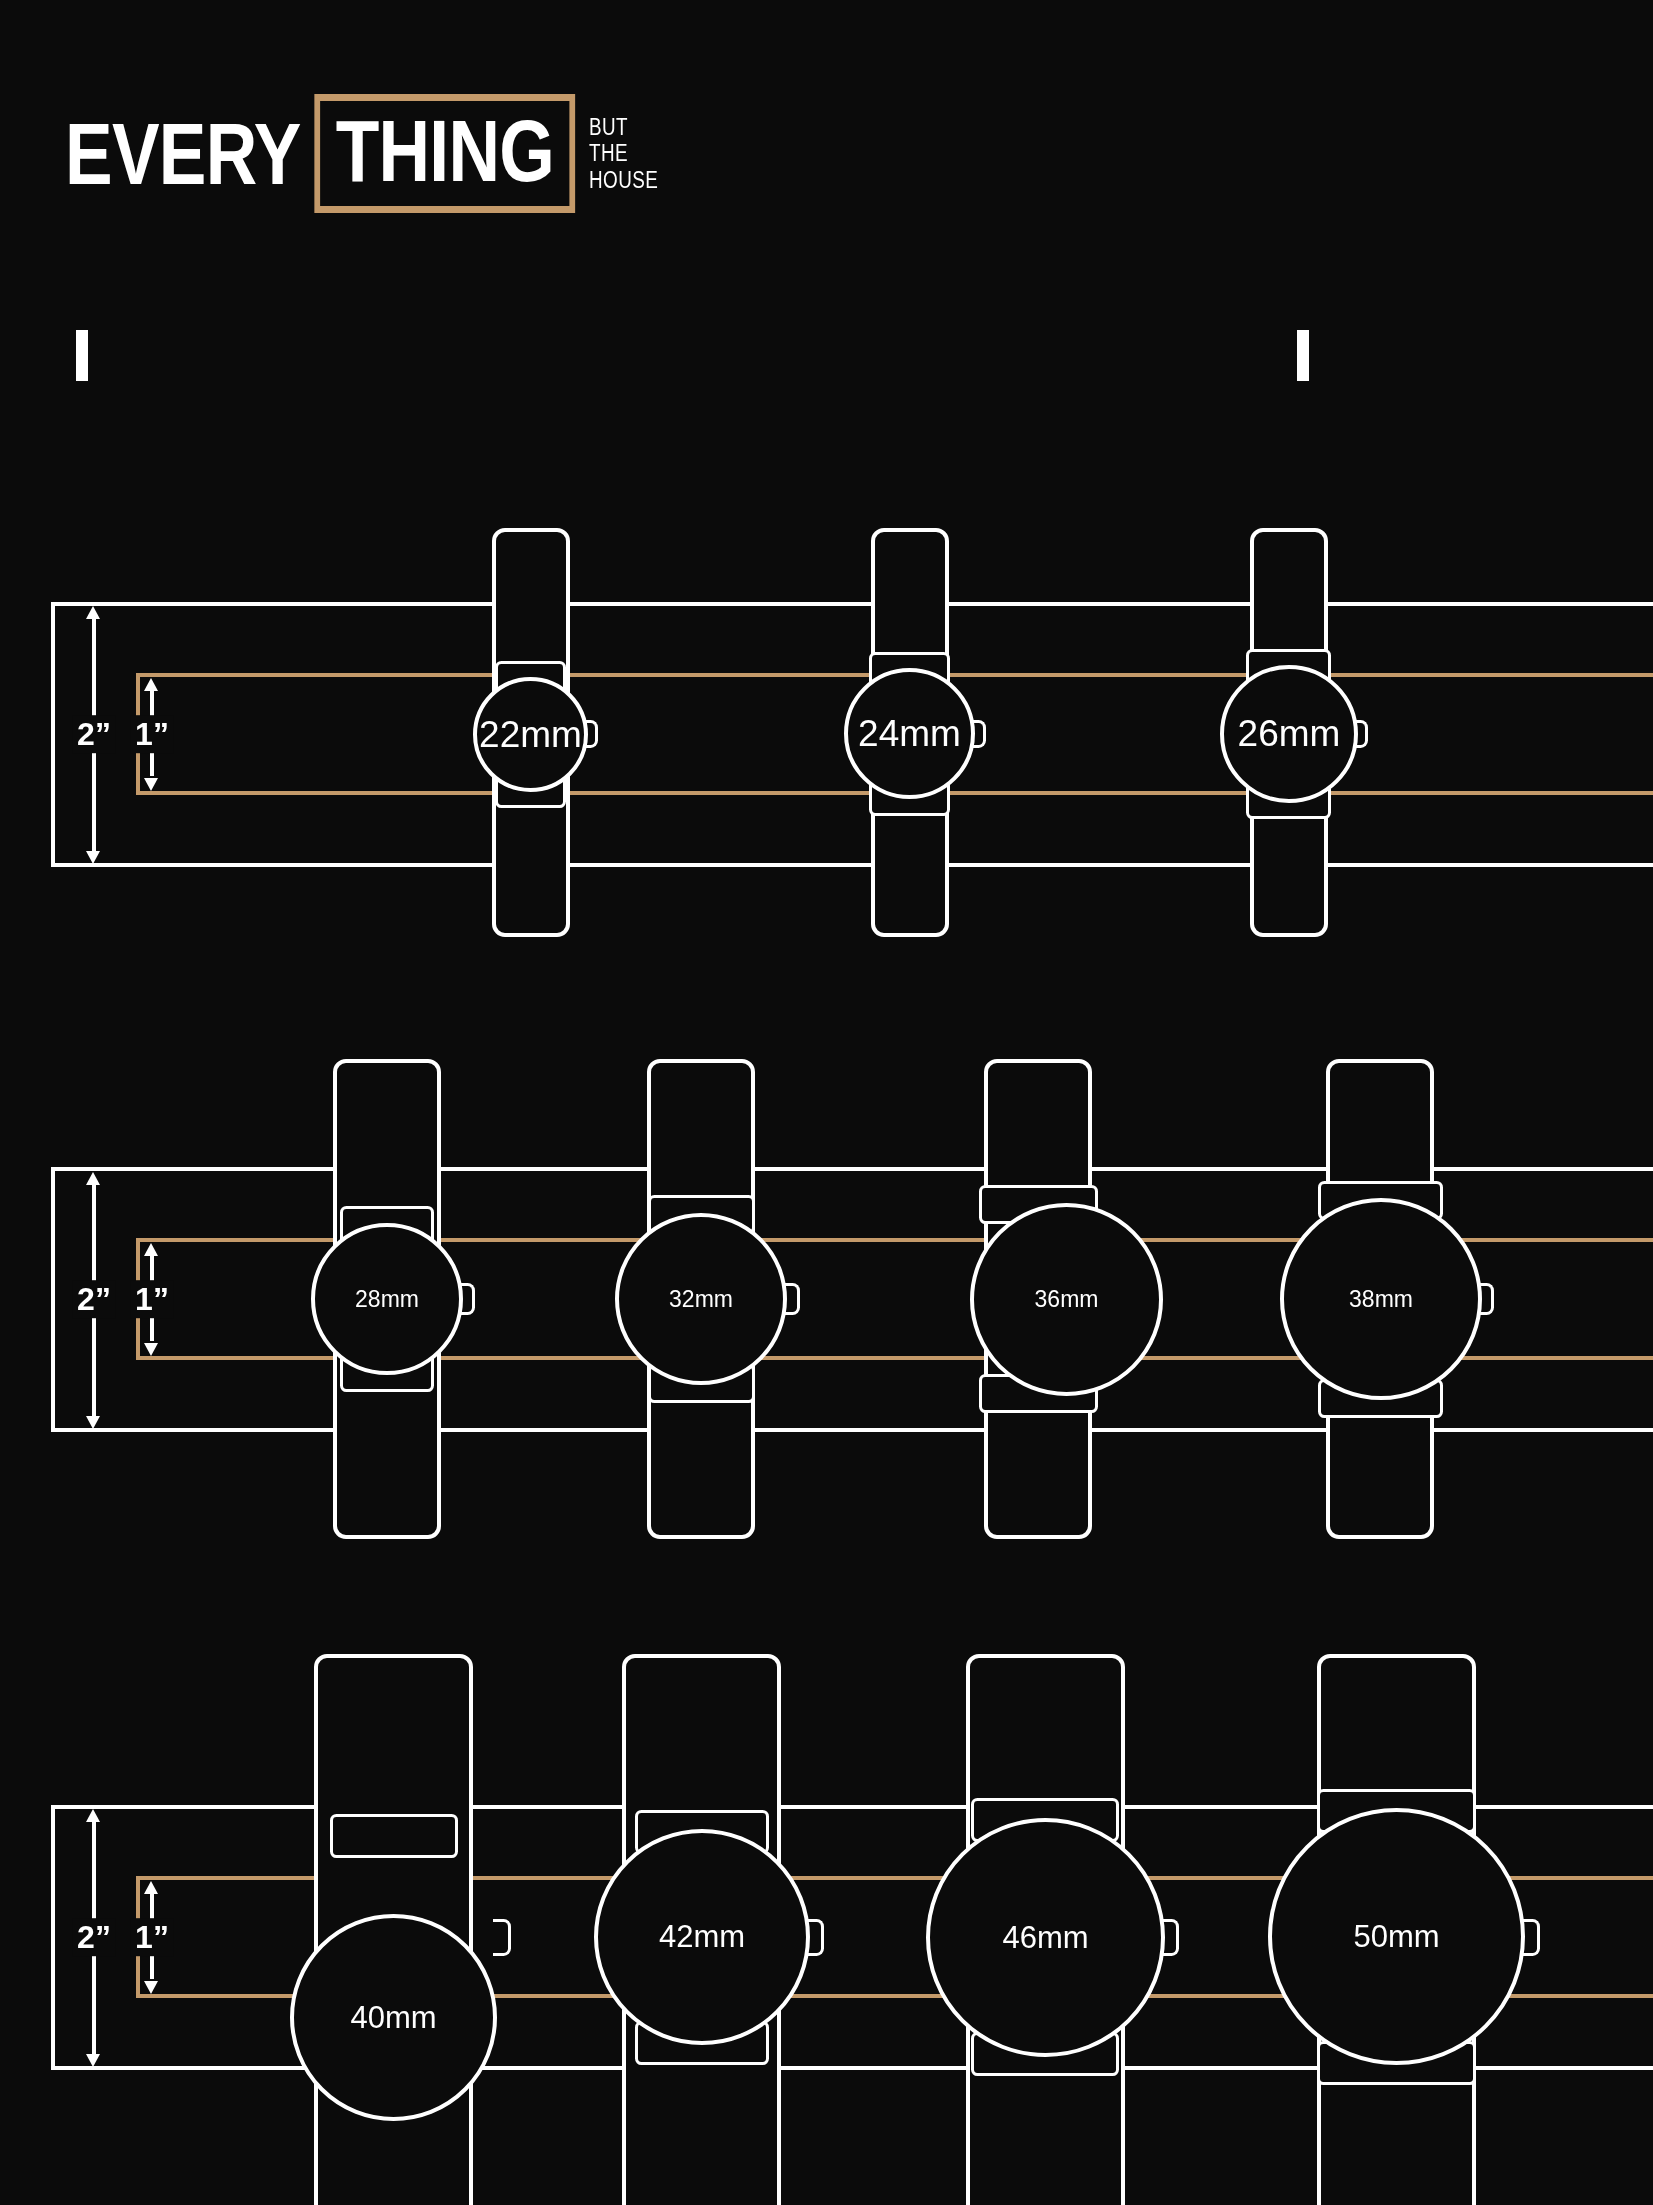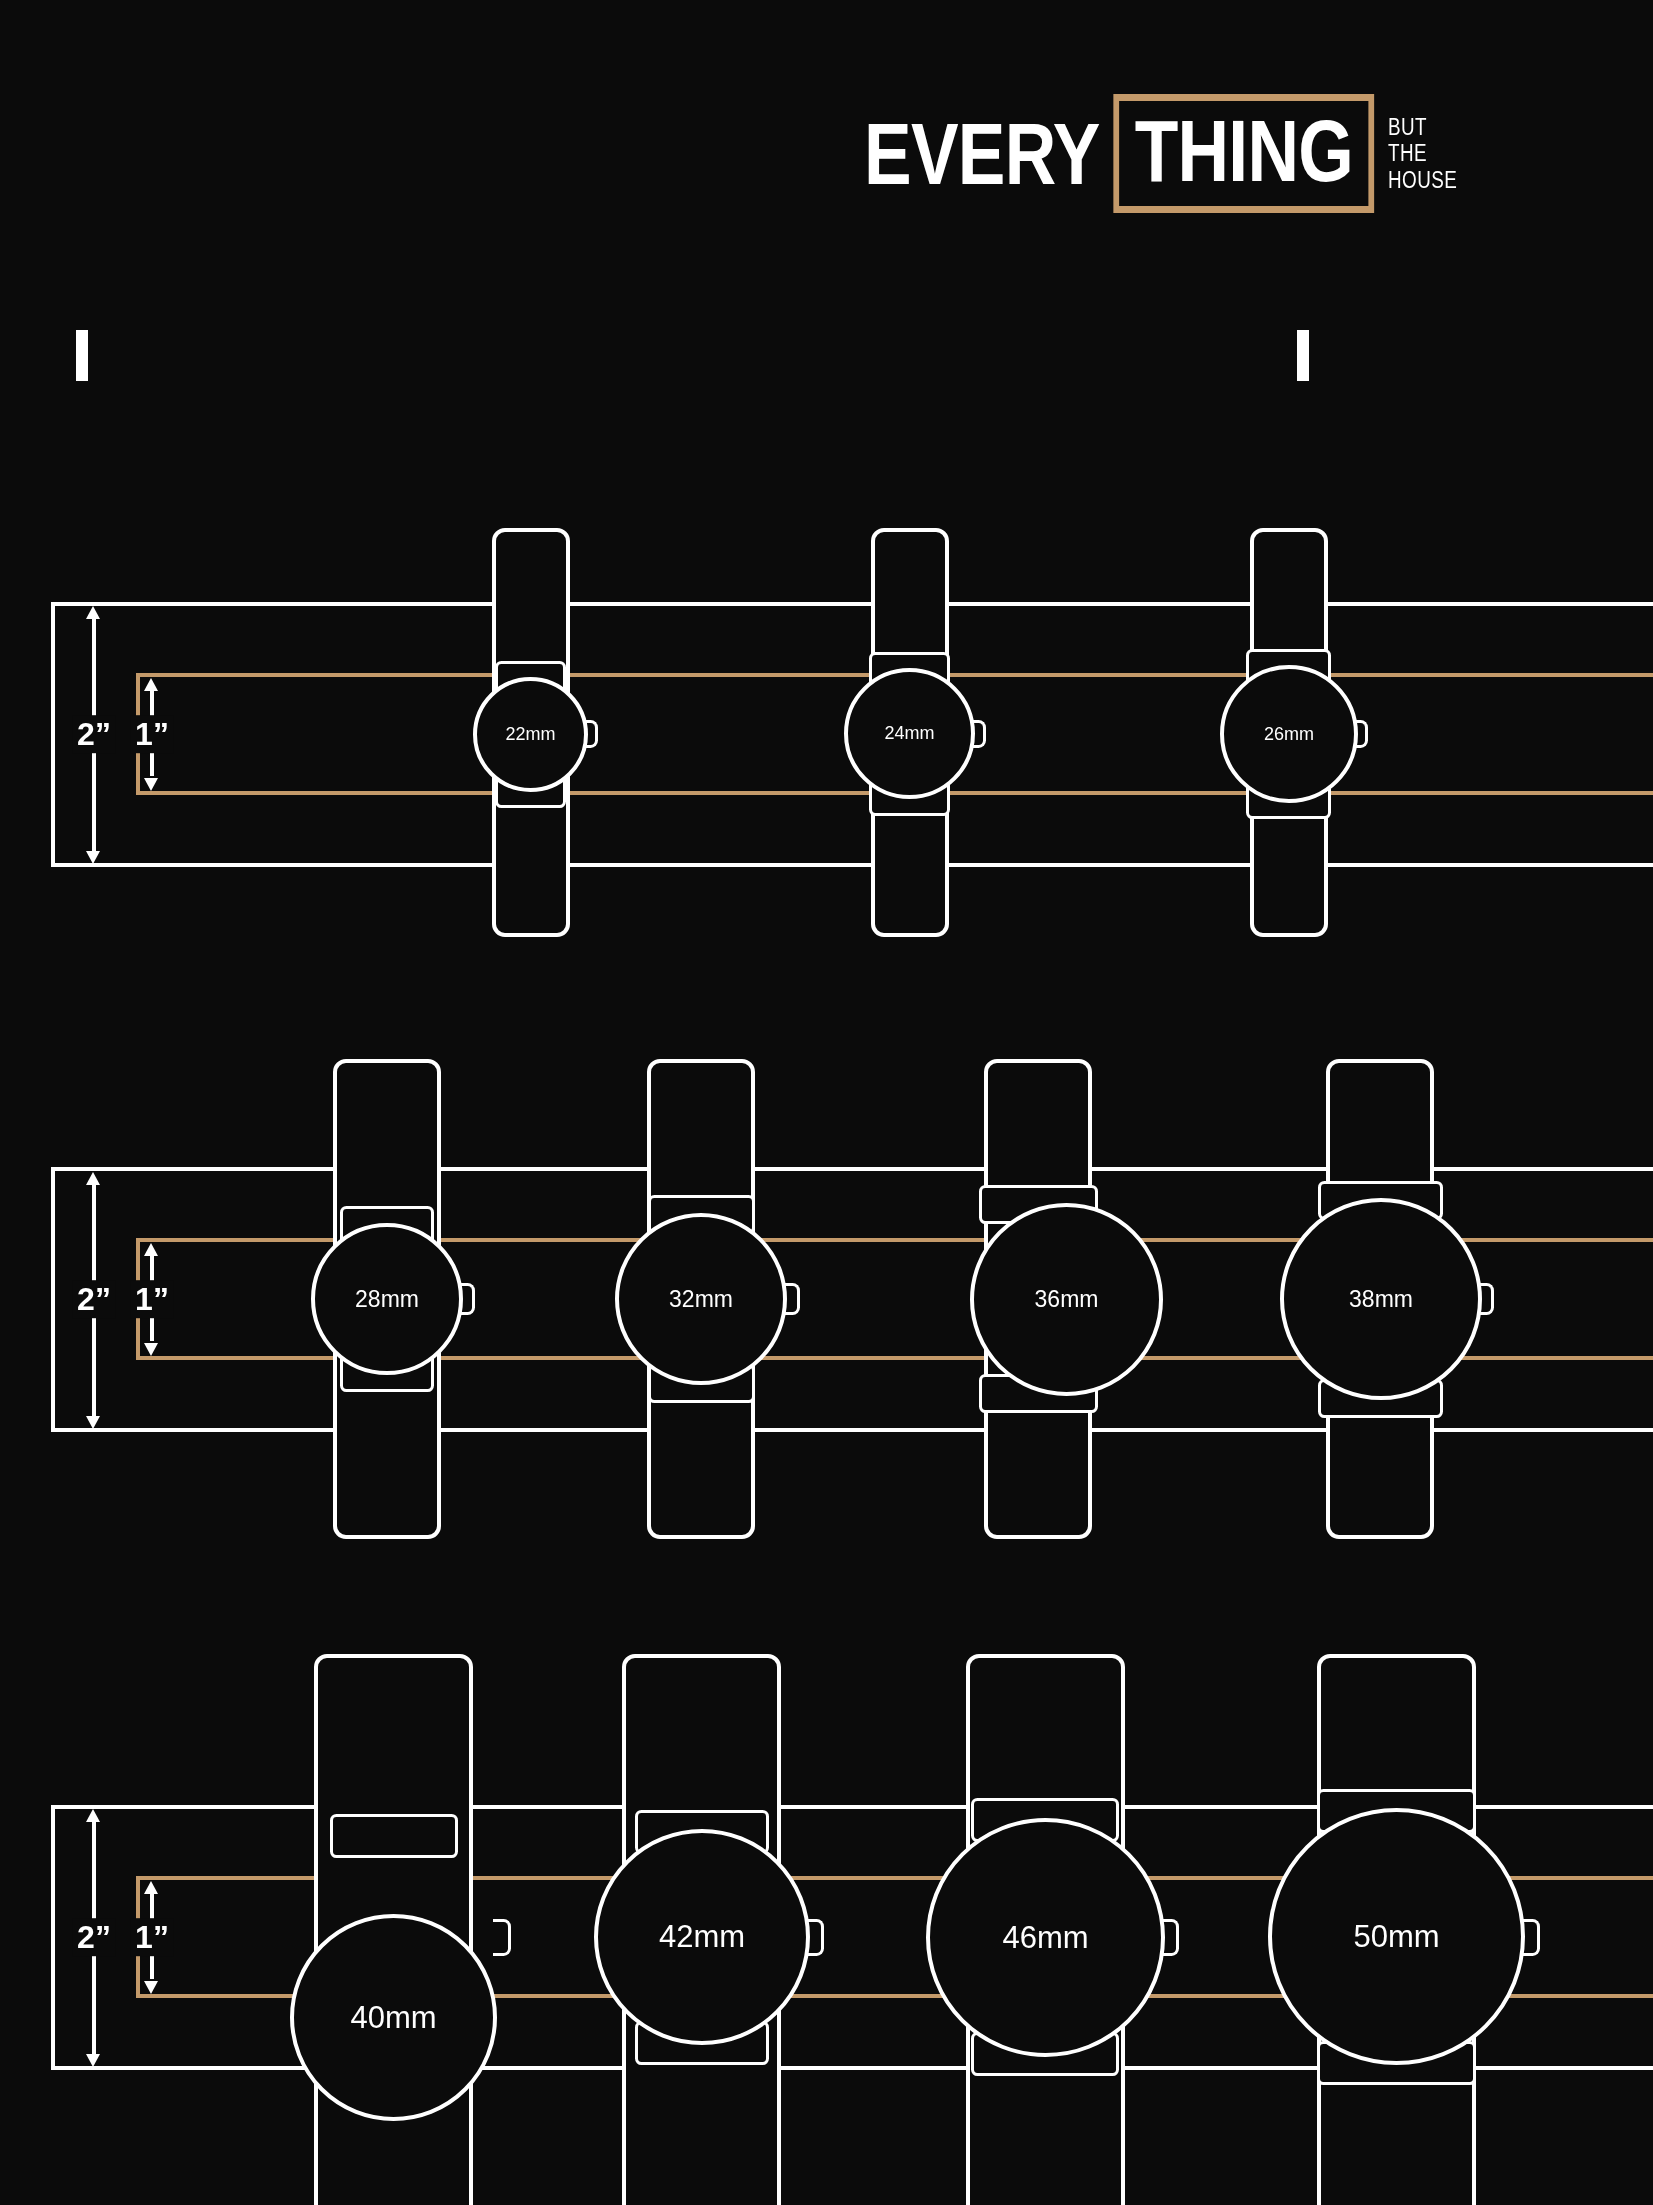--- a/index.html
+++ b/index.html
@@ -2,21 +2,21 @@
 <html style="font-size:7.4px"><head>
 <meta charset="utf-8">
 <style>
   html,body{margin:0;padding:0;background:#0b0b0b;}
   #canvas{
     position:relative;width:1654px;height:2205px;overflow:hidden;
     background:#0b0b0b;color:#fff;
     font-family:"Liberation Sans",sans-serif;
   }
   
-  .logo-wrap{position:absolute;top:94px;left:16px;width:1506px;display:flex;justify-content:flex-end;}
+  .logo-wrap{position:absolute;top:94px;left:0;width:1506px;display:flex;justify-content:flex-start;}
   .logo{display:flex;align-items:center;gap:16.5px;transform:scaleX(0.82);}
   .logo-every{font-size:87px;font-weight:bold;line-height:1;letter-spacing:-0.9px;}
   .logo-thing{font-size:87px;font-weight:bold;line-height:1;letter-spacing:-0.9px;
     border:7.4px solid #c49a6a;padding:6.4px 19.3px 12px 19.3px;}
   .logo-tagline{display:flex;flex-direction:column;font-size:23px;line-height:1.15;letter-spacing:0.5px;}
   .title-wrap{position:absolute;top:299px;left:0;width:1654px;display:flex;justify-content:center;}
   .title{font-size:184px;font-weight:bold;line-height:0.95;letter-spacing:-2.8px;white-space:nowrap;transform:scaleX(0.64);}
   .tick{position:absolute;width:12px;height:51px;background:#fff;}
   
   .band-outer{position:absolute;left:51px;width:1626px;height:265px;border:4.1px solid #fff;box-sizing:border-box;background:transparent;}
@@ -27,21 +27,21 @@
   .arr.up{border-bottom:13px solid #fff;}
   .arr.down{border-top:13px solid #fff;}
   .dim-label{position:absolute;transform:translate(-50%,-50%);background:#0b0b0b;font-weight:bold;font-size:32px;line-height:1;padding:2.8px 4.6px;}
   
   .strap{position:absolute;background:#0b0b0b;border:4.1px solid #fff;border-radius:13px;box-sizing:border-box;}
   .lug{position:absolute;background:#0b0b0b;border:3.7px solid #fff;border-radius:6.4px;box-sizing:border-box;}
   .crown{position:absolute;background:#0b0b0b;border:3.7px solid #fff;border-left:none;border-radius:0 7.4px 7.4px 0;box-sizing:border-box;}
   .case{position:absolute;background:#0b0b0b;border:4.6px solid #fff;border-radius:50%;box-sizing:border-box;
     display:flex;align-items:center;justify-content:center;}
   .case .size{color:#fff;font-weight:400;}
-  .fs1{font-size:18px;} .fs2{font-size:23px;} .fs3{font-size:31px;}
+  .fs1{font-size:37px;} .fs2{font-size:23px;} .fs3{font-size:31px;}
 </style>
 </head>
 <body>
 
 <div id="canvas">
 
   <div class="logo-wrap">
     <div class="logo">
       <span class="logo-every">EVERY</span>
       <span class="logo-thing">THING</span>

